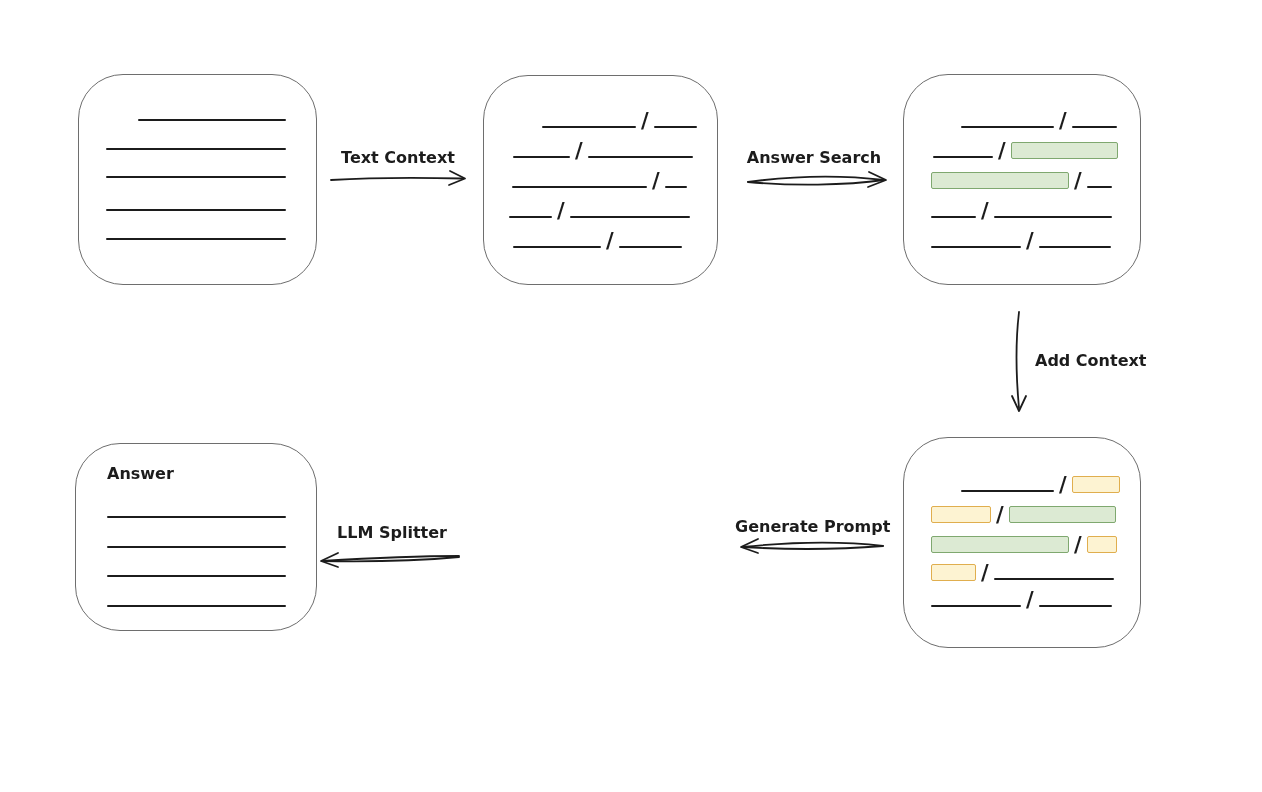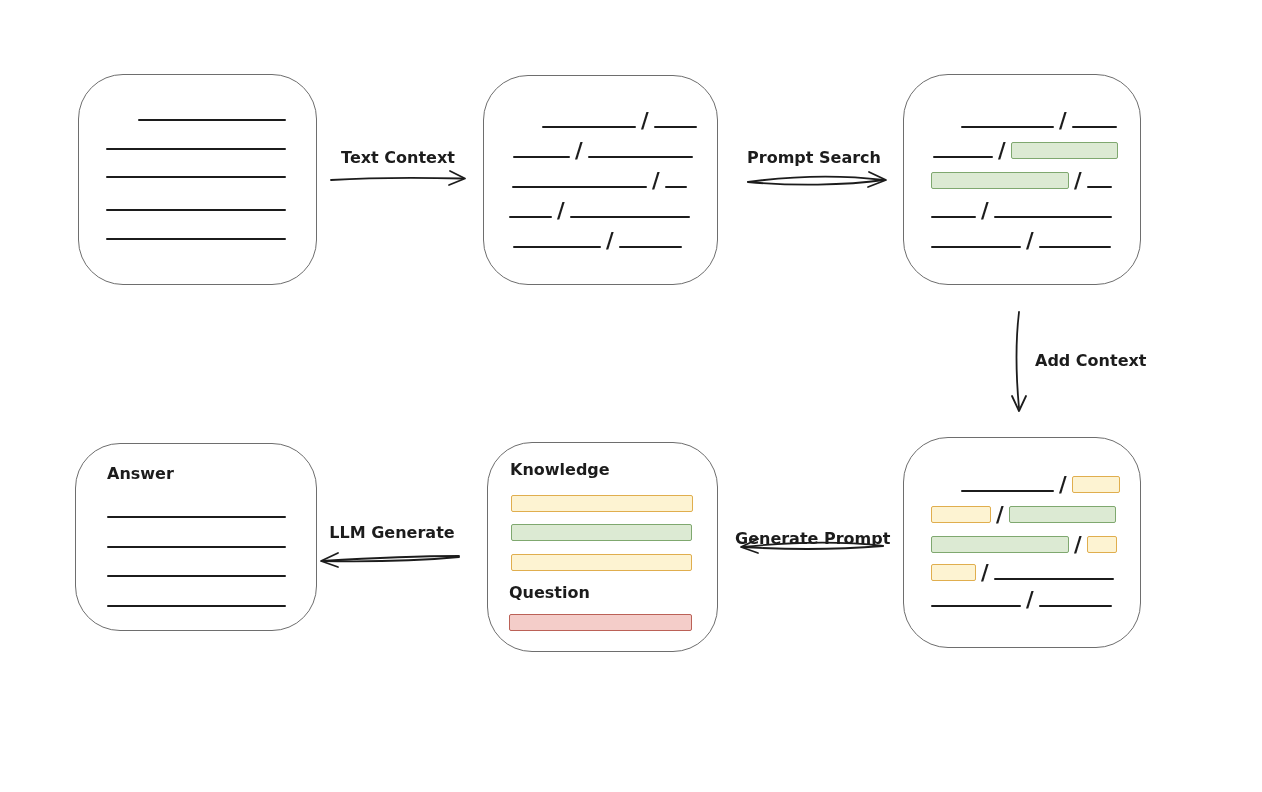--- a/index.html
+++ b/index.html
@@ -85,21 +85,21 @@
     font-size: 16px;
     font-weight: 600;
     line-height: 20px;
     color: var(--ink, #1c1c1c);
     text-align: center;
     white-space: nowrap;
   }
   .lbl-text-splitter   { left: 331px;  top: 148px; width: 134px; }
   .lbl-vector-search   { left: 742px;  top: 148px; width: 144px; }
   .lbl-add-context     { left: 1035px; top: 351px; width: 120px; text-align: left; }
-  .lbl-generate-prompt { left: 735px;  top: 517px; width: 150px; margin-top: 12px; }
+  .lbl-generate-prompt { left: 735px;  top: 517px; width: 150px; }
   .lbl-llm-response    { left: 328px;  top: 523px; width: 128px; }
   .caption {
     position: absolute;
     left: 760px; top: 683px; width: 440px;
     font-size: 17px;
     font-weight: 600;
     text-align: center;
     color: var(--ink, #1c1c1c);
     white-space: nowrap;
   }
@@ -212,38 +212,20 @@
           <span class="seg-line" style="width: 120px;"></span>
         </div>
         <div class="doc-row" style="top: 150px; left: 27px;">
           <span class="seg-line" style="width: 90px;"></span>
           <span class="seg-slash">/</span>
           <span class="seg-line" style="width: 73px;"></span>
         </div>
       </div>
   </div>
 
-  <div class="box box-prompt">
-    <span class="inbox-label" style="left:22px; top:17px;">Knowledge</span>
-    <span class="inbox-label" style="left:21px; top:140px;">Question</span>
-    <div>
-        <div class="doc-row" style="top: 49px; left: 23px;">
-          <span class="seg-chunk chunk-yellow" style="width: 182px;"></span>
-        </div>
-        <div class="doc-row" style="top: 78px; left: 23px;">
-          <span class="seg-chunk chunk-green" style="width: 181px;"></span>
-        </div>
-        <div class="doc-row" style="top: 108px; left: 23px;">
-          <span class="seg-chunk chunk-yellow" style="width: 181px;"></span>
-        </div>
-        <div class="doc-row" style="top: 168px; left: 21px;">
-          <span class="seg-chunk chunk-red" style="width: 183px;"></span>
-        </div>
-      </div>
-  </div>
 
   <div class="box box-answer">
     <span class="inbox-label" style="left:31px; top:20px;">Answer</span>
     <div>
         <div class="doc-row" style="top: 55px; left: 31px;">
           <span class="seg-line" style="width: 179px;"></span>
         </div>
         <div class="doc-row" style="top: 85px; left: 31px;">
           <span class="seg-line" style="width: 179px;"></span>
         </div>
@@ -276,19 +258,19 @@
       <path class="al" d="M758,539 L741,547 L758,553"></path>
     </g>
     <g>
       <path class="al" d="M459,556 C420,556 372,558 322,561"></path>
       <path class="al" d="M459,557 C420,560.5 375,562 322,561"></path>
       <path class="al" d="M338,553 L321,561 L338,567"></path>
     </g>
   </svg>
 
   <div class="arrow-label lbl-text-splitter">Text Context</div>
-  <div class="arrow-label lbl-vector-search">Prompt Search</div>
+  <div class="arrow-label lbl-vector-search">Answer Search</div>
   <div class="arrow-label lbl-add-context">Add Context</div>
   <div class="arrow-label lbl-generate-prompt">Generate Prompt</div>
-  <div class="arrow-label lbl-llm-response">LLM Generate</div>
+  <div class="arrow-label lbl-llm-response">LLM Splitter</div>
 
 
 </div>
 
 </body></html>

